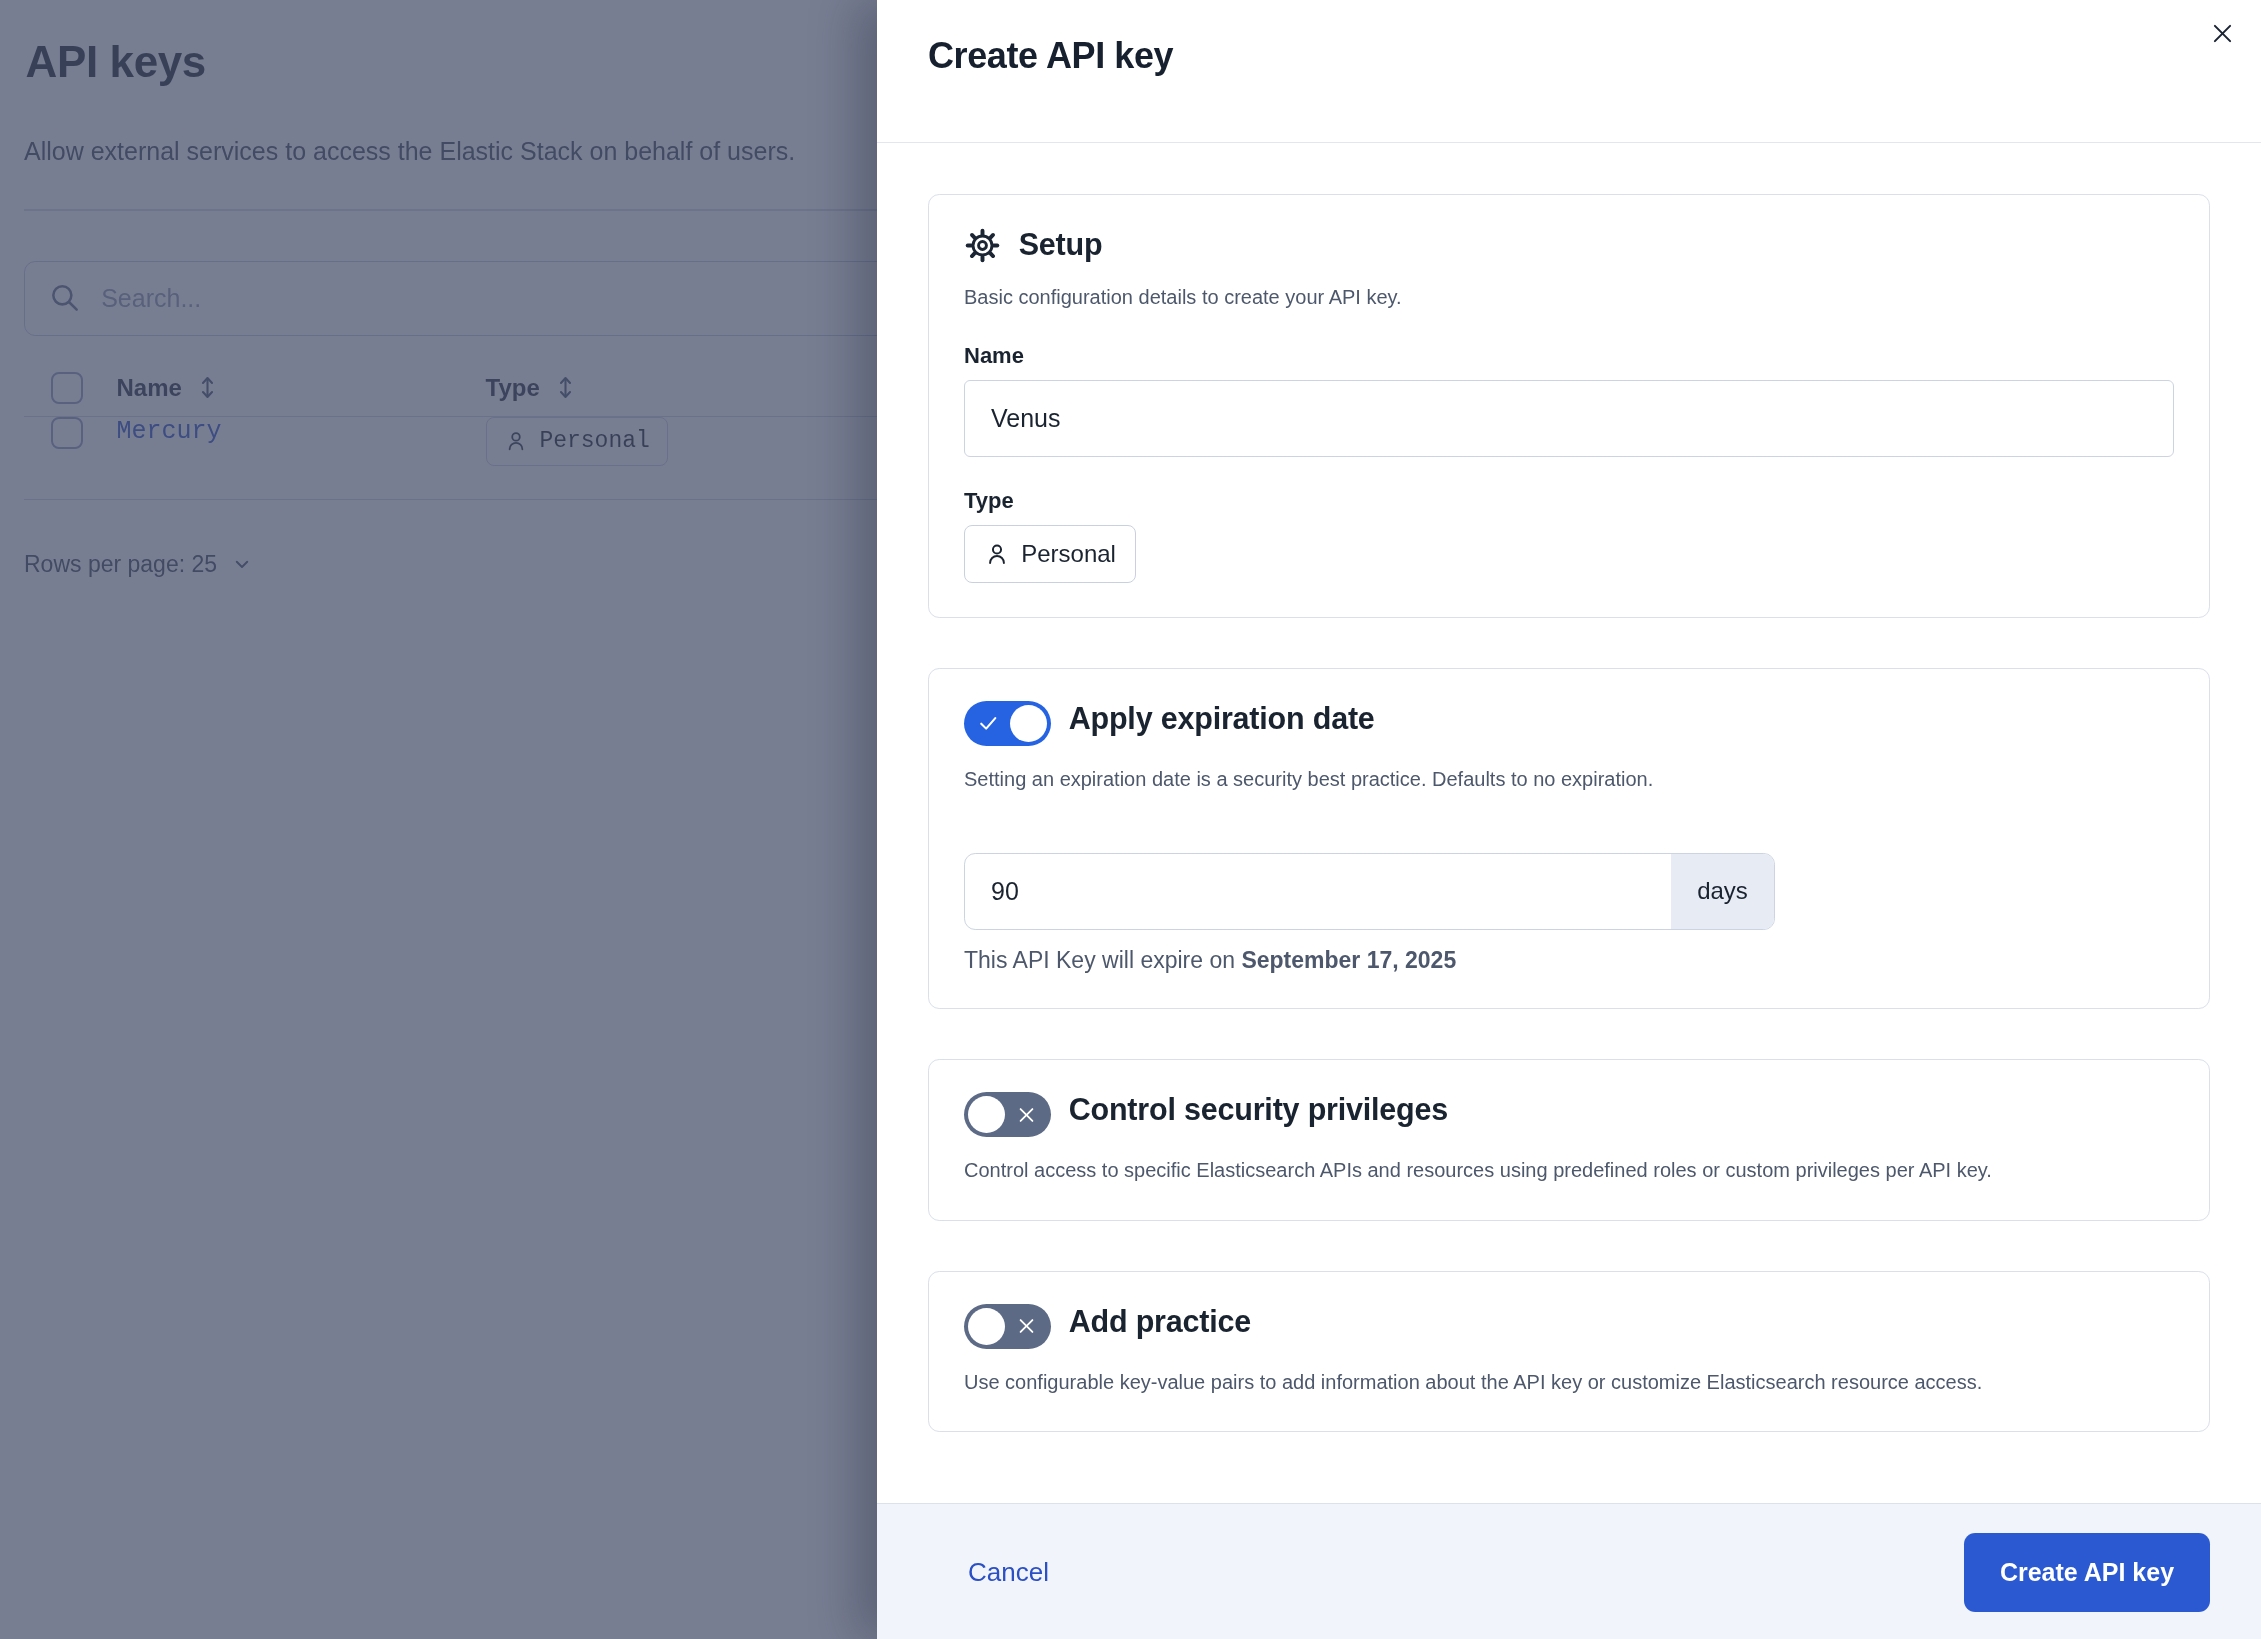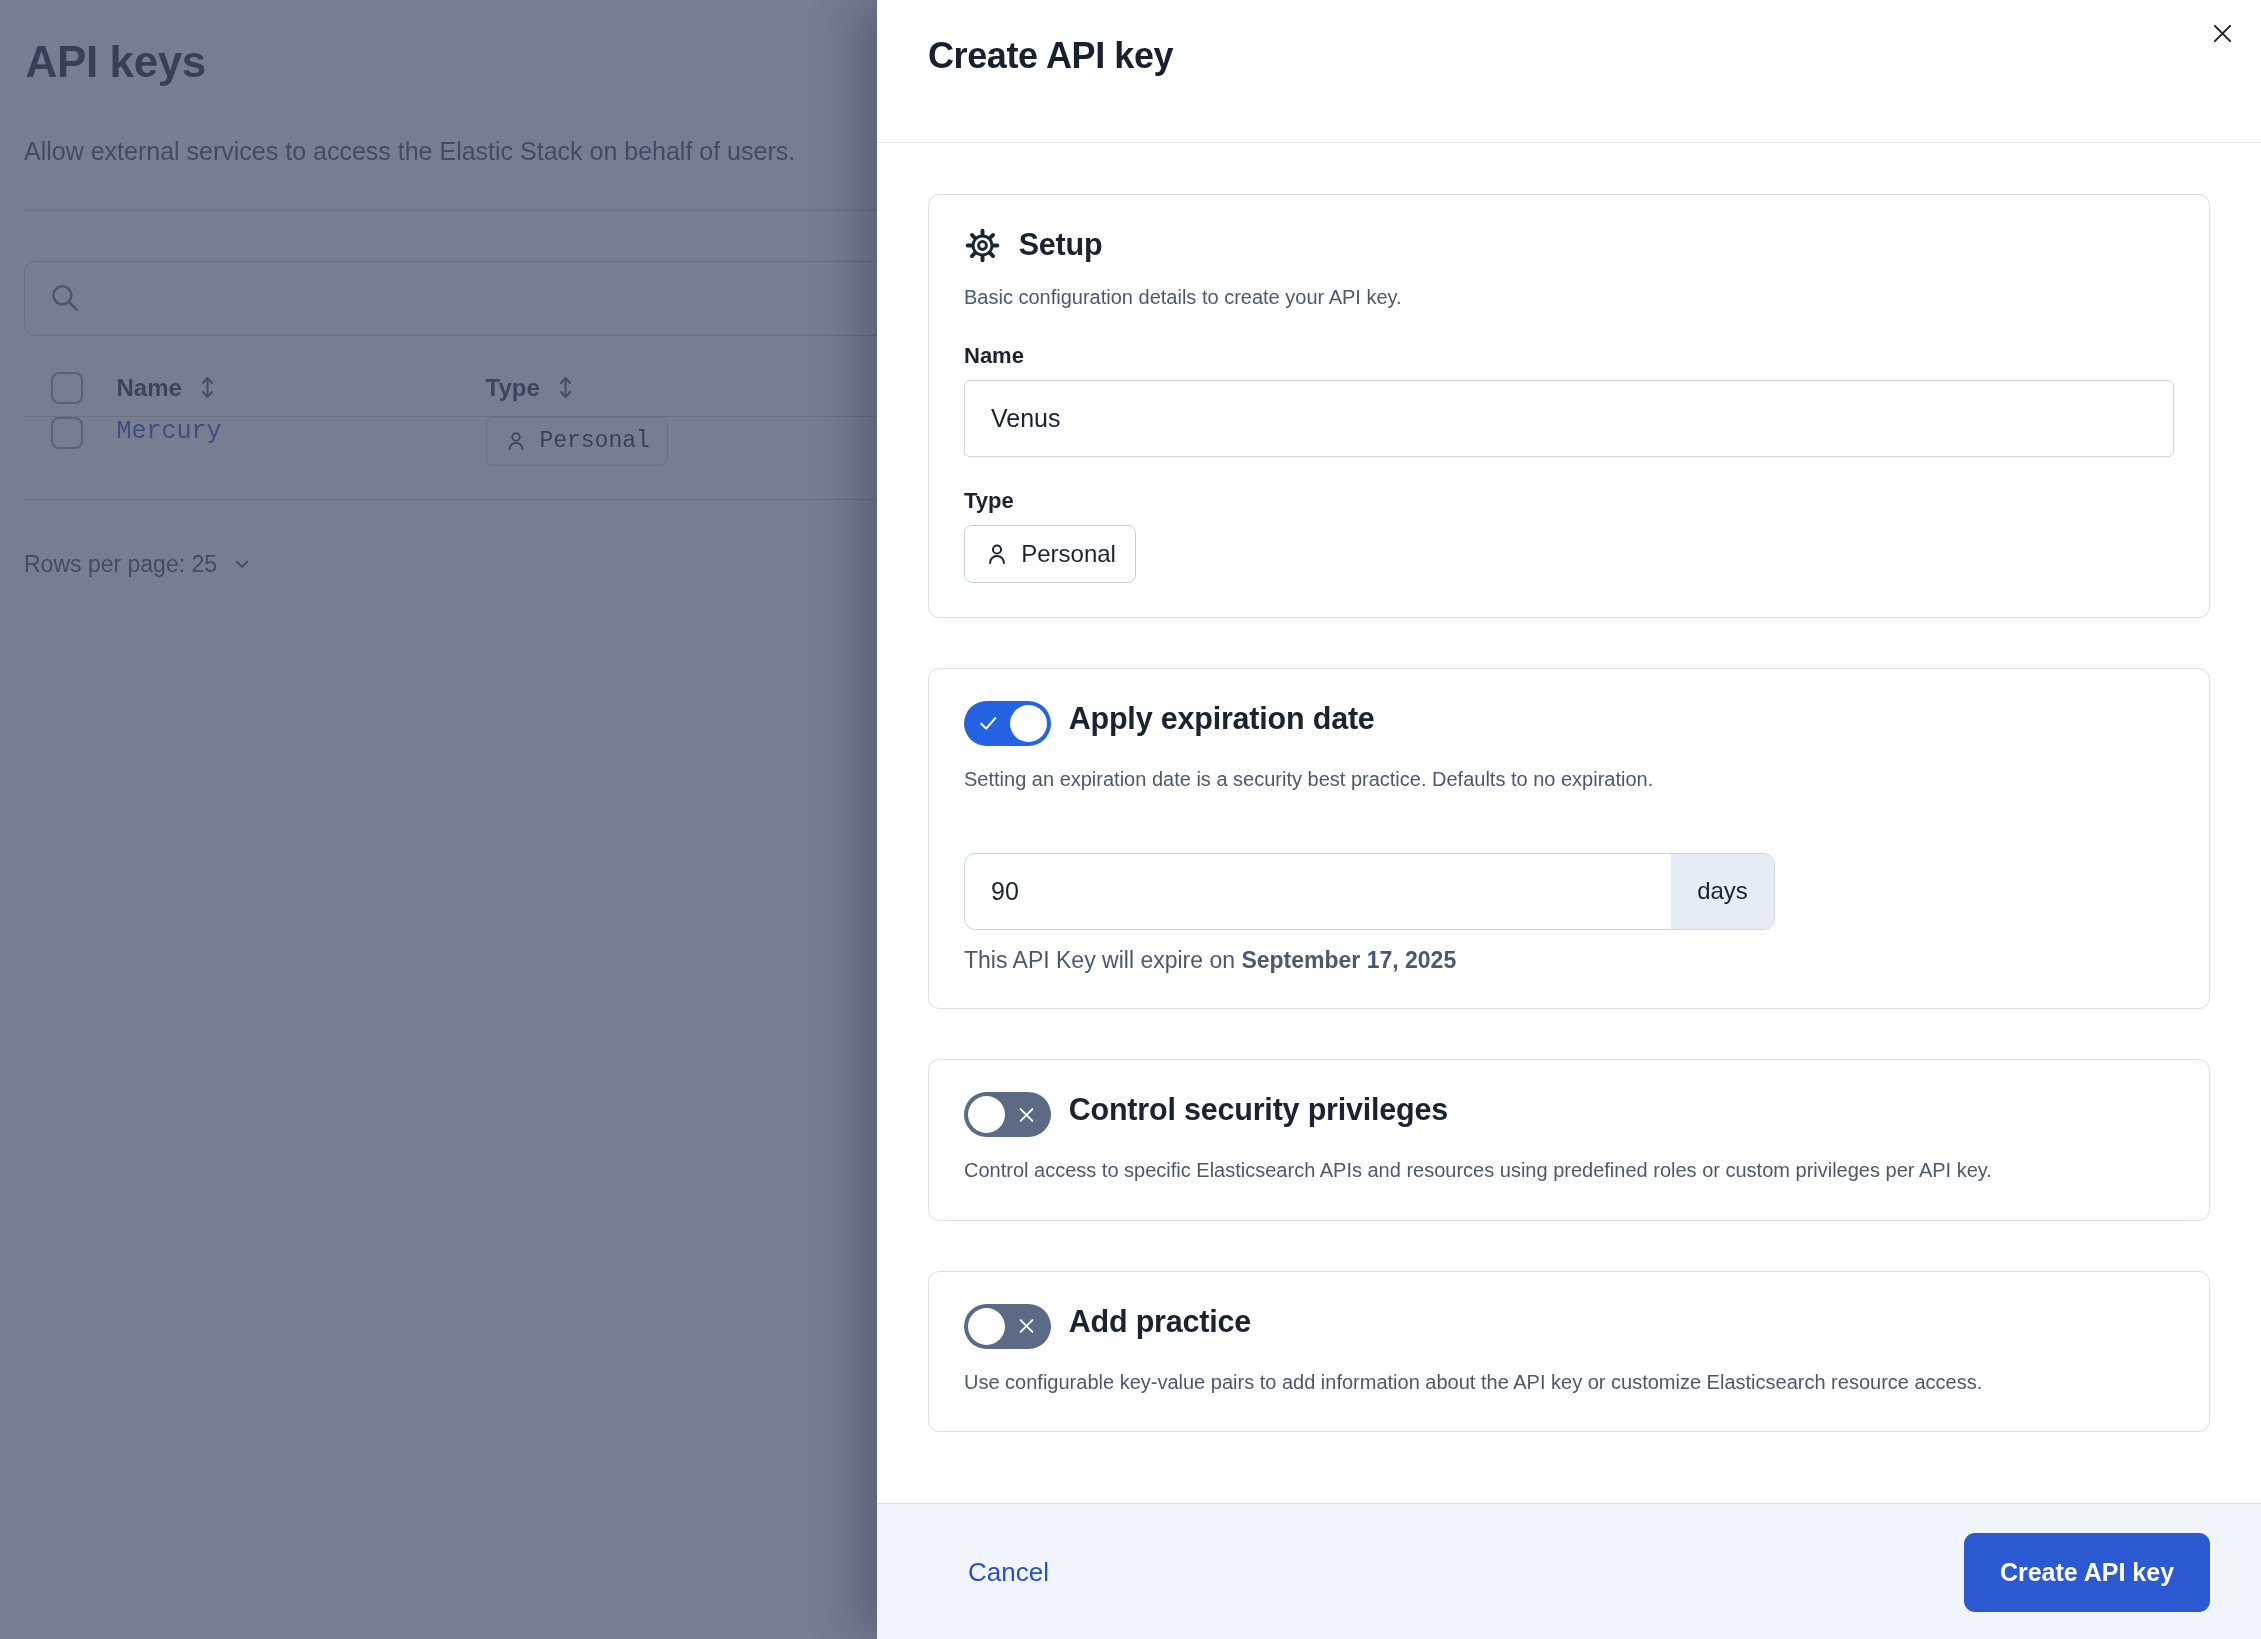--- a/index.html
+++ b/index.html
@@ -119,20 +119,21 @@
     <div class="page-subtitle">Allow external services to access the Elastic Stack on behalf of users.</div>
     <div class="page-divider"></div>
 
     <div class="search-box">
       <span style="display:flex;">
         <svg width="34" height="34" viewBox="0 0 32 32" fill="none" stroke="#616c84" stroke-width="2.4">
           <circle cx="13.5" cy="13.5" r="8.5"></circle>
             <line x1="20" y1="20" x2="27" y2="27" stroke-linecap="round"></line>
         </svg>
       </span>
+      <input class="search-input" type="text" placeholder="Search..." style="">
     </div>
 
     <div class="tbl-header">
       <div class="checkbox"></div>
       <div class="col-name">
         <span class="th-label">Name</span>
         <span style="display:flex;">
           <svg width="29" height="29" viewBox="0 0 32 32" fill="none" stroke="#46526b" stroke-width="2.3" stroke-linecap="round" stroke-linejoin="round">
             <line x1="16" y1="6.5" x2="16" y2="25.5"></line>
               <polyline points="11,11 16,5.5 21,11"></polyline>

